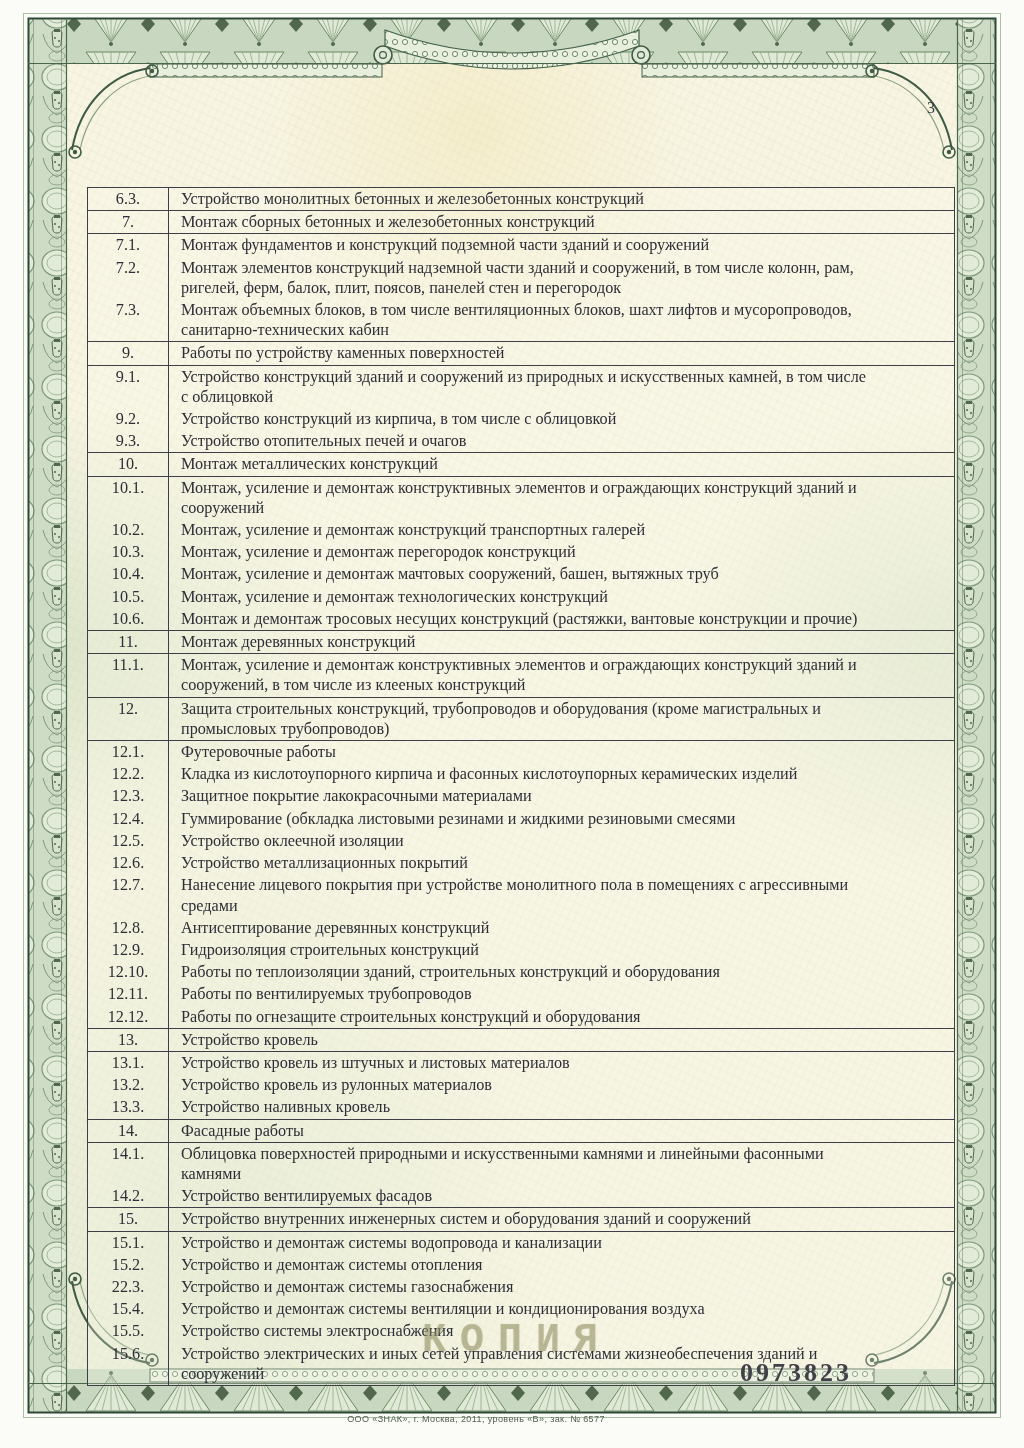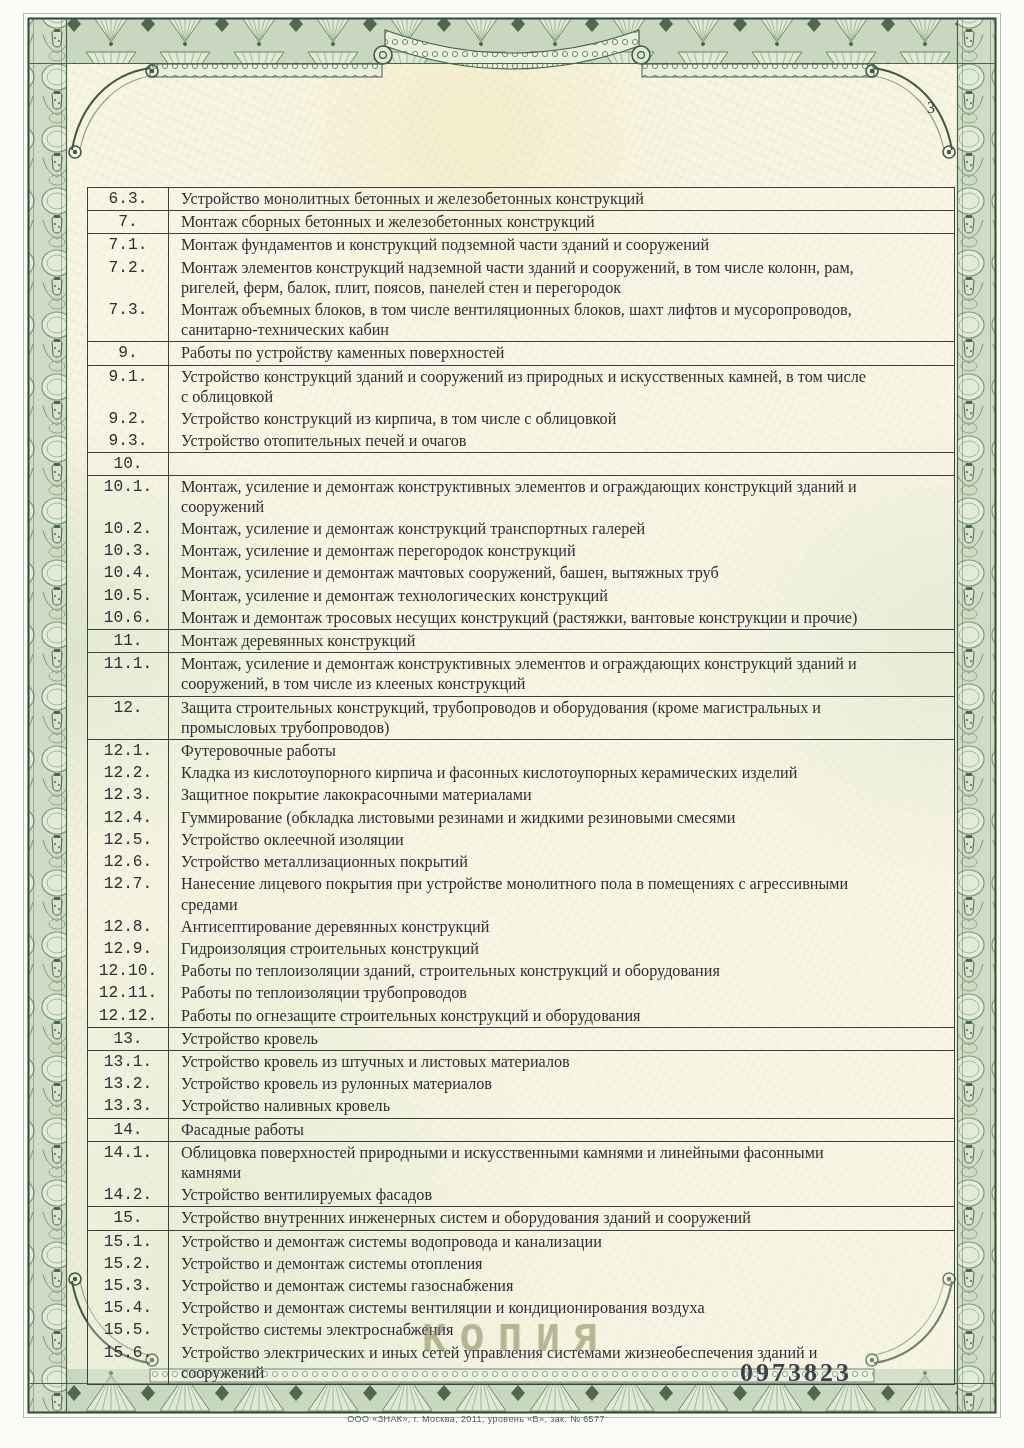--- a/index.html
+++ b/index.html
@@ -32,21 +32,20 @@
     background:rgba(252,250,236,.25);
     color:#2e2e38;font-size:16.2px;line-height:20.2px;
   }
   .trow{display:flex;align-items:stretch;}
   .trow.rule{border-top:1.6px solid #3e3e48;}
   .trow:first-child{border-top:none;}
   .tnum{
     width:80px;flex:0 0 80px;text-align:center;
     border-right:1.6px solid #3e3e48;
     padding-top:1px;
-    font-family:Liberation Mono, monospace;
   }
   .ttext{flex:1;padding:1px 8px 1px 12px;}
   .ttext .inner{max-width:690px;display:block;}
   
   .serial{
     position:absolute;left:740px;top:1358px;width:210px;text-align:left;
     font-size:26px;font-weight:bold;letter-spacing:3px;color:#41414a;
   }
   
   .copy-mark{
@@ -184,20 +183,23 @@
       </div>
     </div>
     <div class="trow">
       <div class="tnum">9.3.</div>
       <div class="ttext">
         <span class="inner">Устройство отопительных печей и очагов</span>
       </div>
     </div>
     <div class="trow rule">
       <div class="tnum">10.</div>
+      <div class="ttext">
+        <span class="inner">Монтаж металлических конструкций</span>
+      </div>
     </div>
     <div class="trow rule">
       <div class="tnum">10.1.</div>
       <div class="ttext">
         <span class="inner">Монтаж, усиление и демонтаж конструктивных элементов и ограждающих конструкций зданий и сооружений</span>
       </div>
     </div>
     <div class="trow">
       <div class="tnum">10.2.</div>
       <div class="ttext">
@@ -302,21 +304,21 @@
     </div>
     <div class="trow">
       <div class="tnum">12.10.</div>
       <div class="ttext">
         <span class="inner">Работы по теплоизоляции зданий, строительных конструкций и оборудования</span>
       </div>
     </div>
     <div class="trow">
       <div class="tnum">12.11.</div>
       <div class="ttext">
-        <span class="inner">Работы по теплоизоляции трубопроводов</span>
+        <span class="inner">Работы по вентилируемых трубопроводов</span>
       </div>
     </div>
     <div class="trow">
       <div class="tnum">12.12.</div>
       <div class="ttext">
         <span class="inner">Работы по огнезащите строительных конструкций и оборудования</span>
       </div>
     </div>
     <div class="trow rule">
       <div class="tnum">13.</div>
@@ -372,21 +374,21 @@
         <span class="inner">Устройство и демонтаж системы водопровода и канализации</span>
       </div>
     </div>
     <div class="trow">
       <div class="tnum">15.2.</div>
       <div class="ttext">
         <span class="inner">Устройство и демонтаж системы отопления</span>
       </div>
     </div>
     <div class="trow">
-      <div class="tnum">15.3.</div>
+      <div class="tnum">22.3.</div>
       <div class="ttext">
         <span class="inner">Устройство и демонтаж системы газоснабжения</span>
       </div>
     </div>
     <div class="trow">
       <div class="tnum">15.4.</div>
       <div class="ttext">
         <span class="inner">Устройство и демонтаж системы вентиляции и кондиционирования воздуха</span>
       </div>
     </div>

